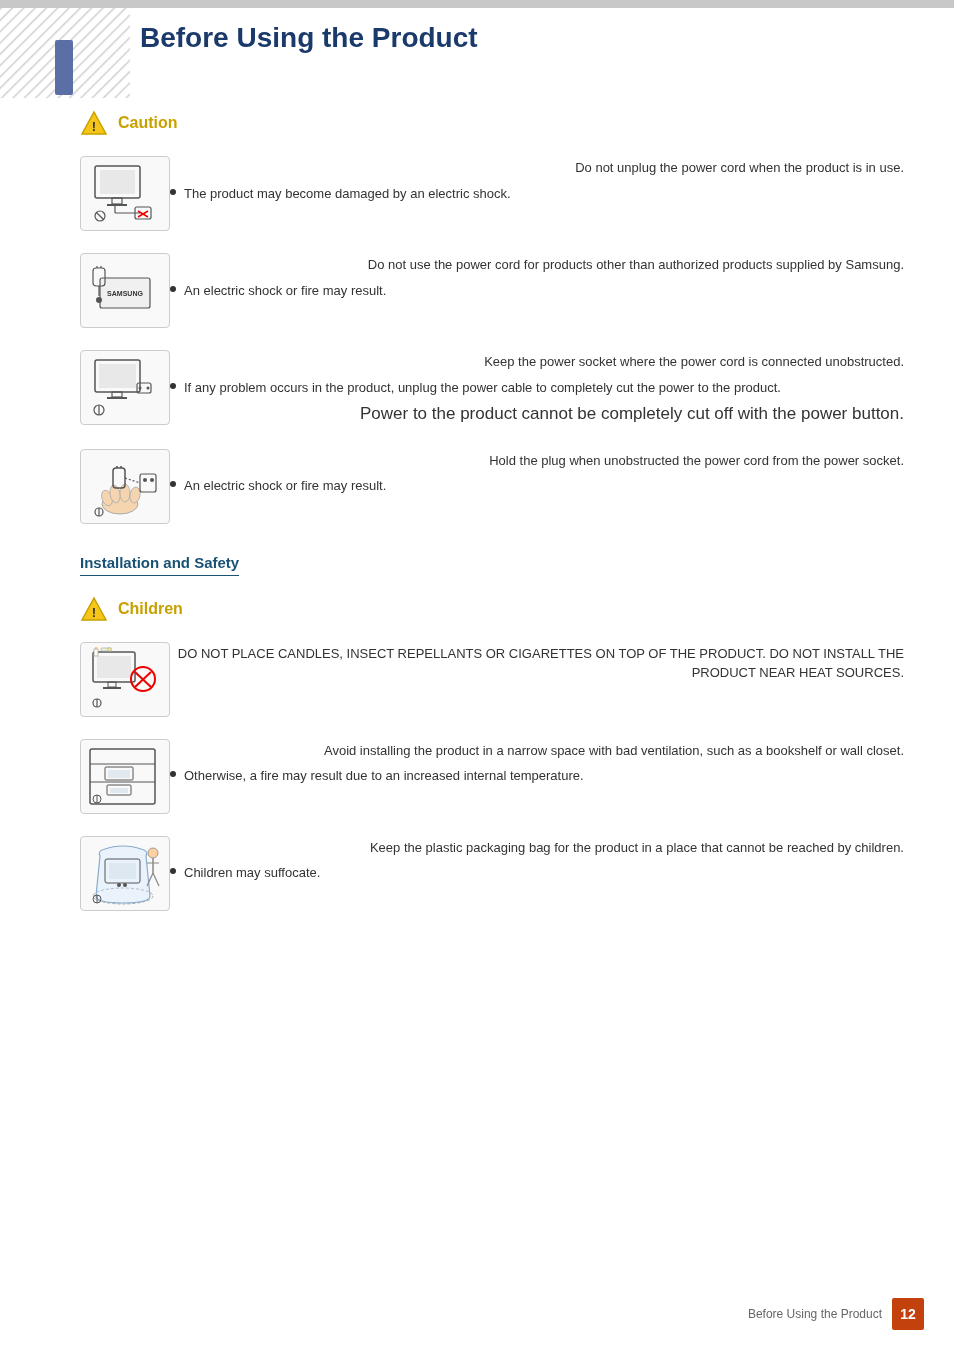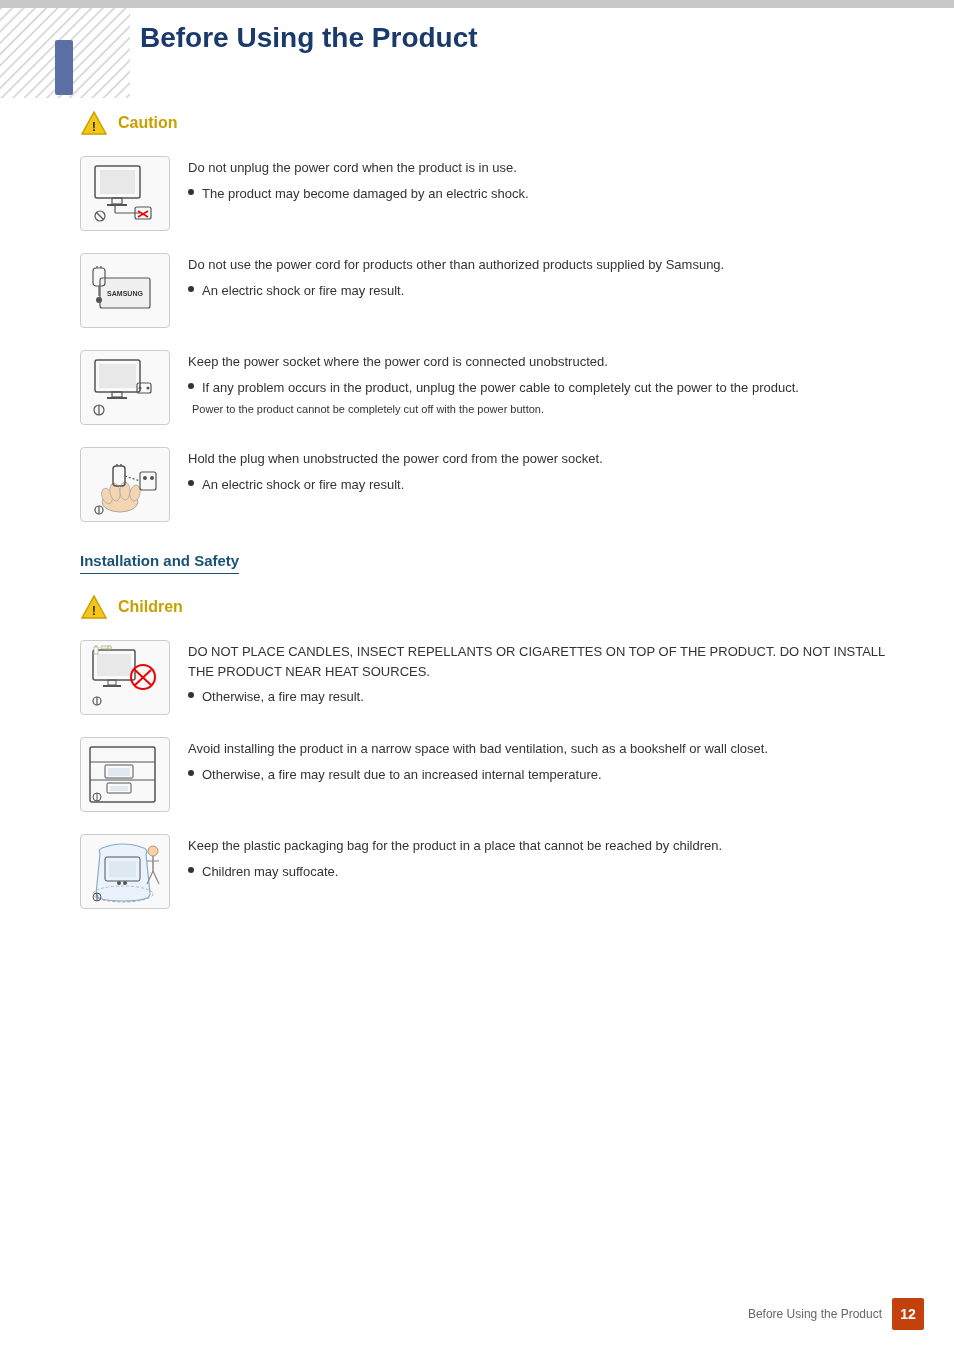--- a/index.html
+++ b/index.html
@@ -84,21 +84,21 @@
       width: 28px;
       height: 26px;
       display: inline-block;
     }
 
     
     .content-block {
       display: flex;
       align-items: flex-start;
       margin-bottom: 22px;
-      gap: 18px;
+      text-align: right;
     }
     .content-block .illustration {
       width: 90px;
       min-width: 90px;
       height: 75px;
       border: 1px solid #ccc;
       border-radius: 4px;
       display: flex;
       align-items: center;
       justify-content: center;
@@ -129,21 +129,21 @@
       border-radius: 50%;
       margin-top: 5px;
       min-width: 6px;
     }
     .bullet-text {
       font-size: 13px;
       color: #333;
       line-height: 1.5;
     }
     .sub-text {
-      font-size: 11px;
+      font-size: 17px;
       color: #333;
       line-height: 1.5;
       margin-top: 4px;
       margin-left: 4px;
     }
 
     
     .section-divider {
       margin: 30px 0 20px 0;
     }
@@ -374,24 +374,20 @@
           <circle cx="58" cy="32" r="12" fill="none" stroke="#e00" stroke-width="2"></circle>
           <line x1="50" y1="25" x2="66" y2="40" stroke="#e00" stroke-width="2"></line>
           <line x1="66" y1="25" x2="50" y2="40" stroke="#e00" stroke-width="2"></line>
 
           <circle cx="12" cy="56" r="4" fill="none" stroke="#555" stroke-width="1.2"></circle>
           <line x1="12" y1="52" x2="12" y2="60" stroke="#555" stroke-width="1.2"></line>
         </svg>
       </div>
       <div class="text-area">
         <div class="main-text">DO NOT PLACE CANDLES, INSECT REPELLANTS OR CIGARETTES ON TOP OF THE PRODUCT. DO NOT INSTALL THE PRODUCT NEAR HEAT SOURCES.</div>
-        <div class="bullet-point">
-          <div class="bullet-dot"></div>
-          <div class="bullet-text">Otherwise, a fire may result.</div>
-        </div>
       </div>
     </div>
 
     <div class="content-block">
       <div class="illustration">
         <svg class="illus-svg" viewBox="0 0 80 65" xmlns="http://www.w3.org/2000/svg">
 
           <rect x="5" y="5" width="65" height="55" rx="2" fill="none" stroke="#555" stroke-width="1.5"></rect>
 
           <line x1="5" y1="20" x2="70" y2="20" stroke="#555" stroke-width="1.2"></line>

